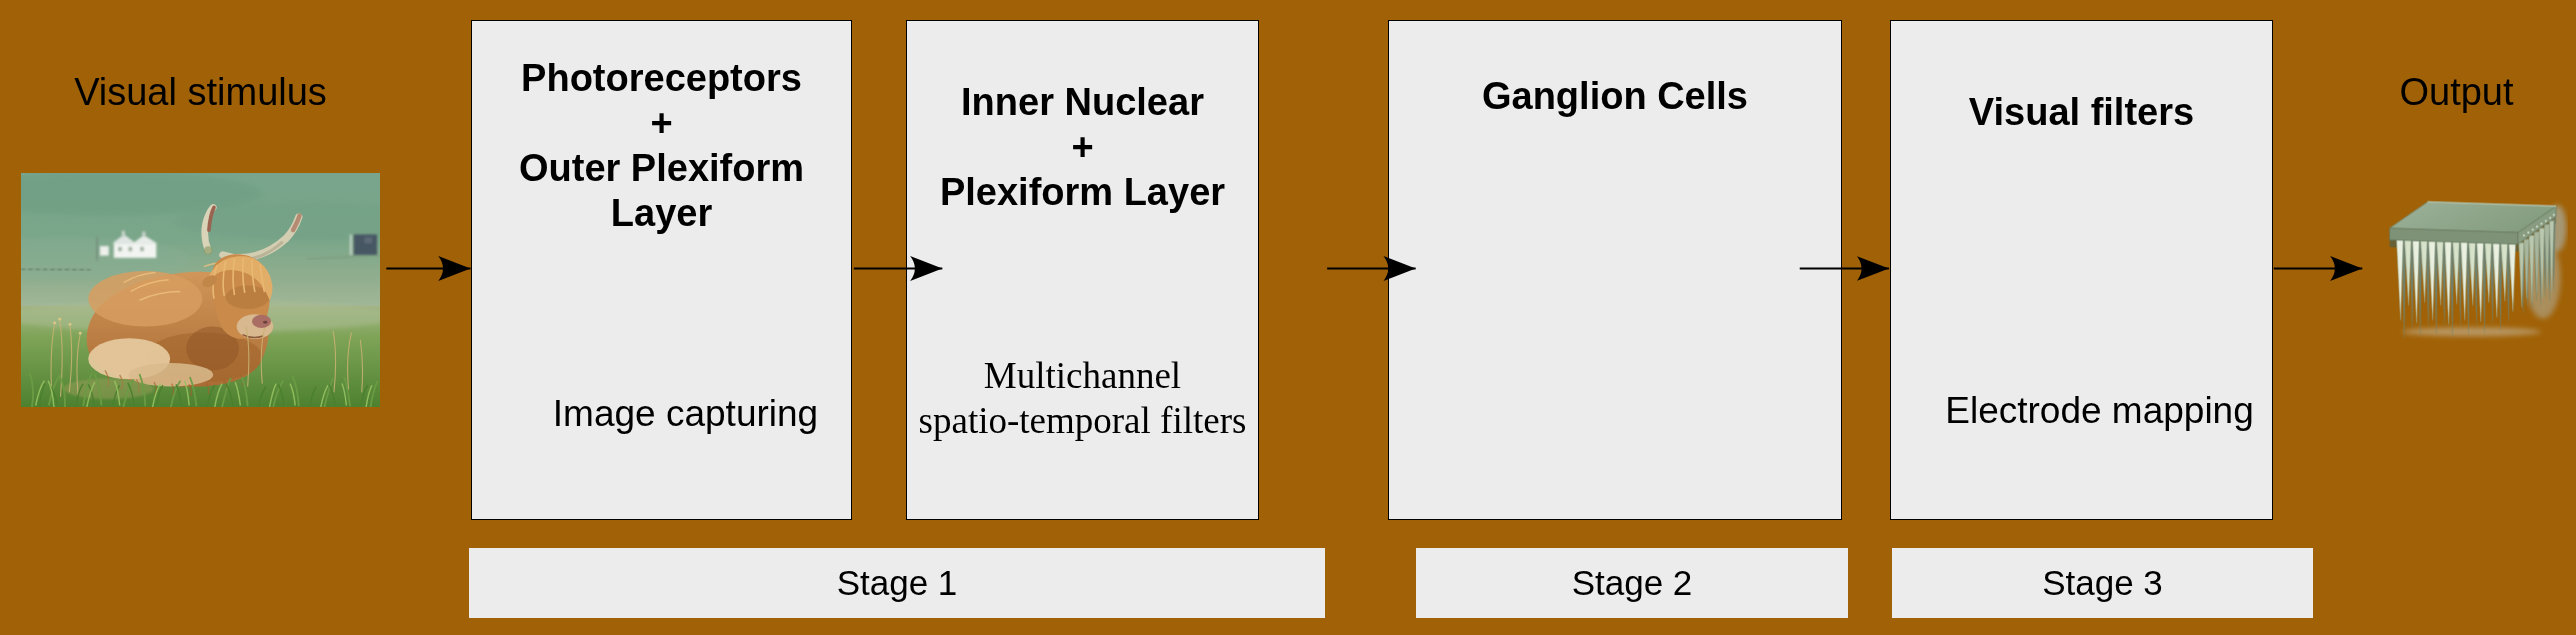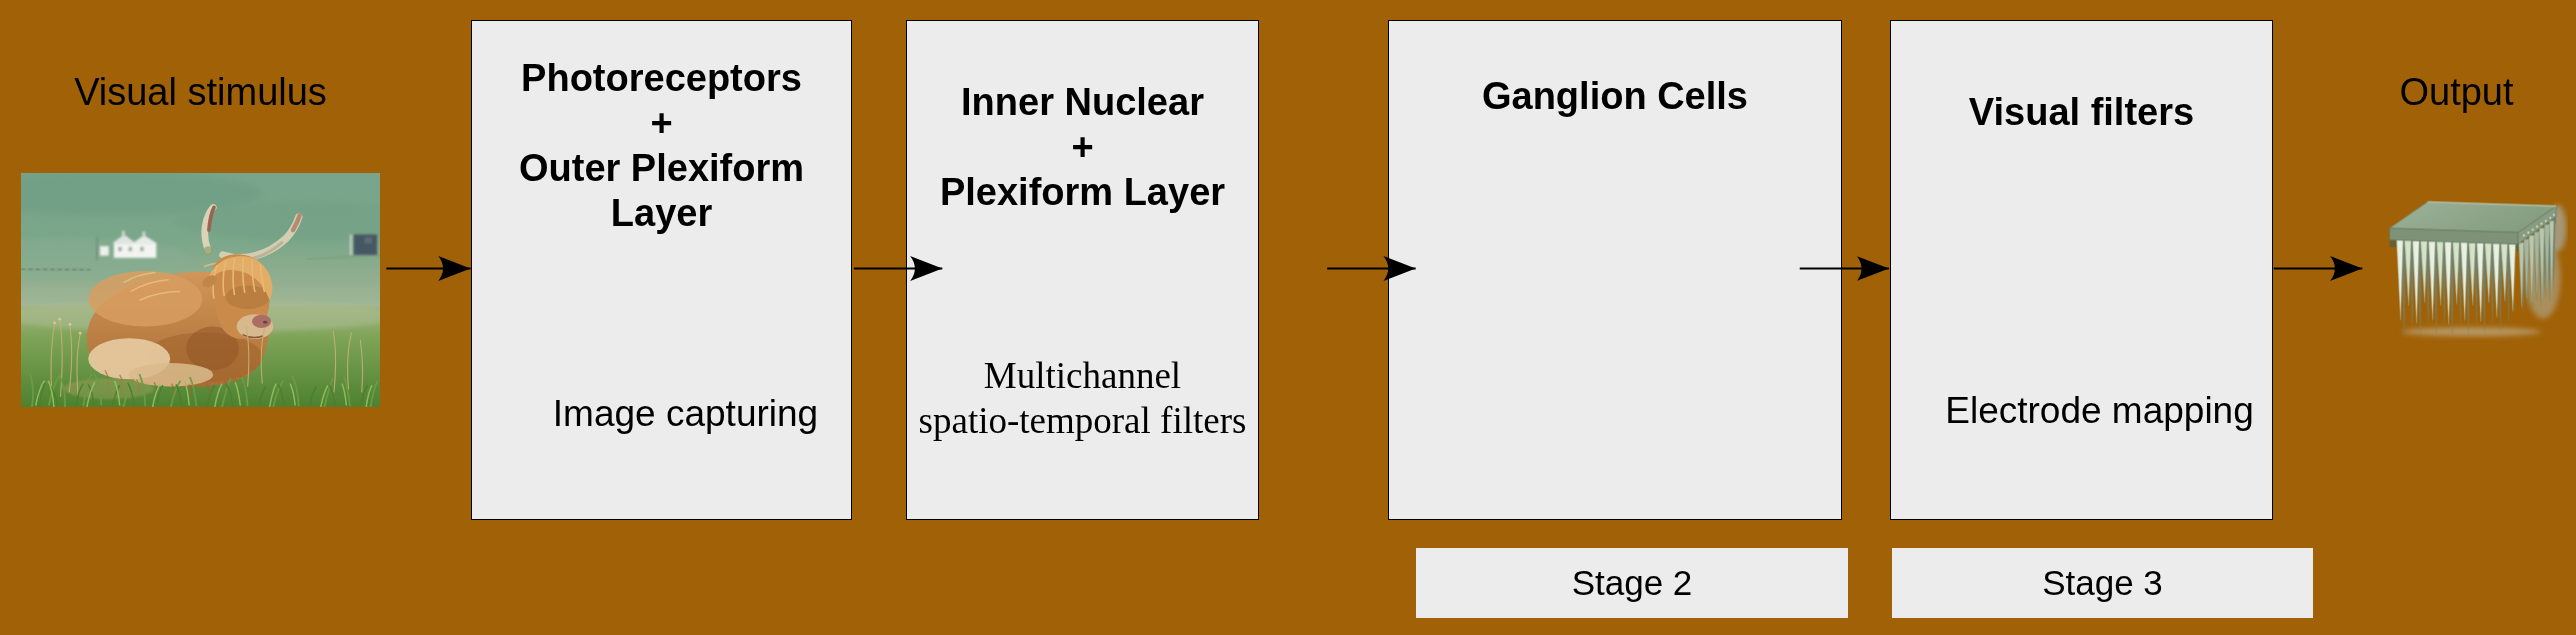--- a/index.html
+++ b/index.html
@@ -166,20 +166,23 @@
 spatio-temporal filters</div>
   </div>
   <div class="pbox" id="box-2">
     <div class="box-title">Ganglion Cells</div>
   </div>
   <div class="pbox" id="box-3">
     <div class="box-title">Visual filters</div>
     <div class="box-sub">Electrode mapping</div>
   </div>
 
+  <div class="stage-bar" id="stage-0">
+    <span>Stage 1</span>
+  </div>
   <div class="stage-bar" id="stage-1">
     <span>Stage 2</span>
   </div>
   <div class="stage-bar" id="stage-2">
     <span>Stage 3</span>
   </div>
 
   <svg class="arrow-layer" viewBox="0 0 3519 868" width="2576" height="635">
     <defs>
       <marker id="arrowhead" markerUnits="userSpaceOnUse" markerWidth="48" markerHeight="36" refX="44" refY="17" orient="auto">

